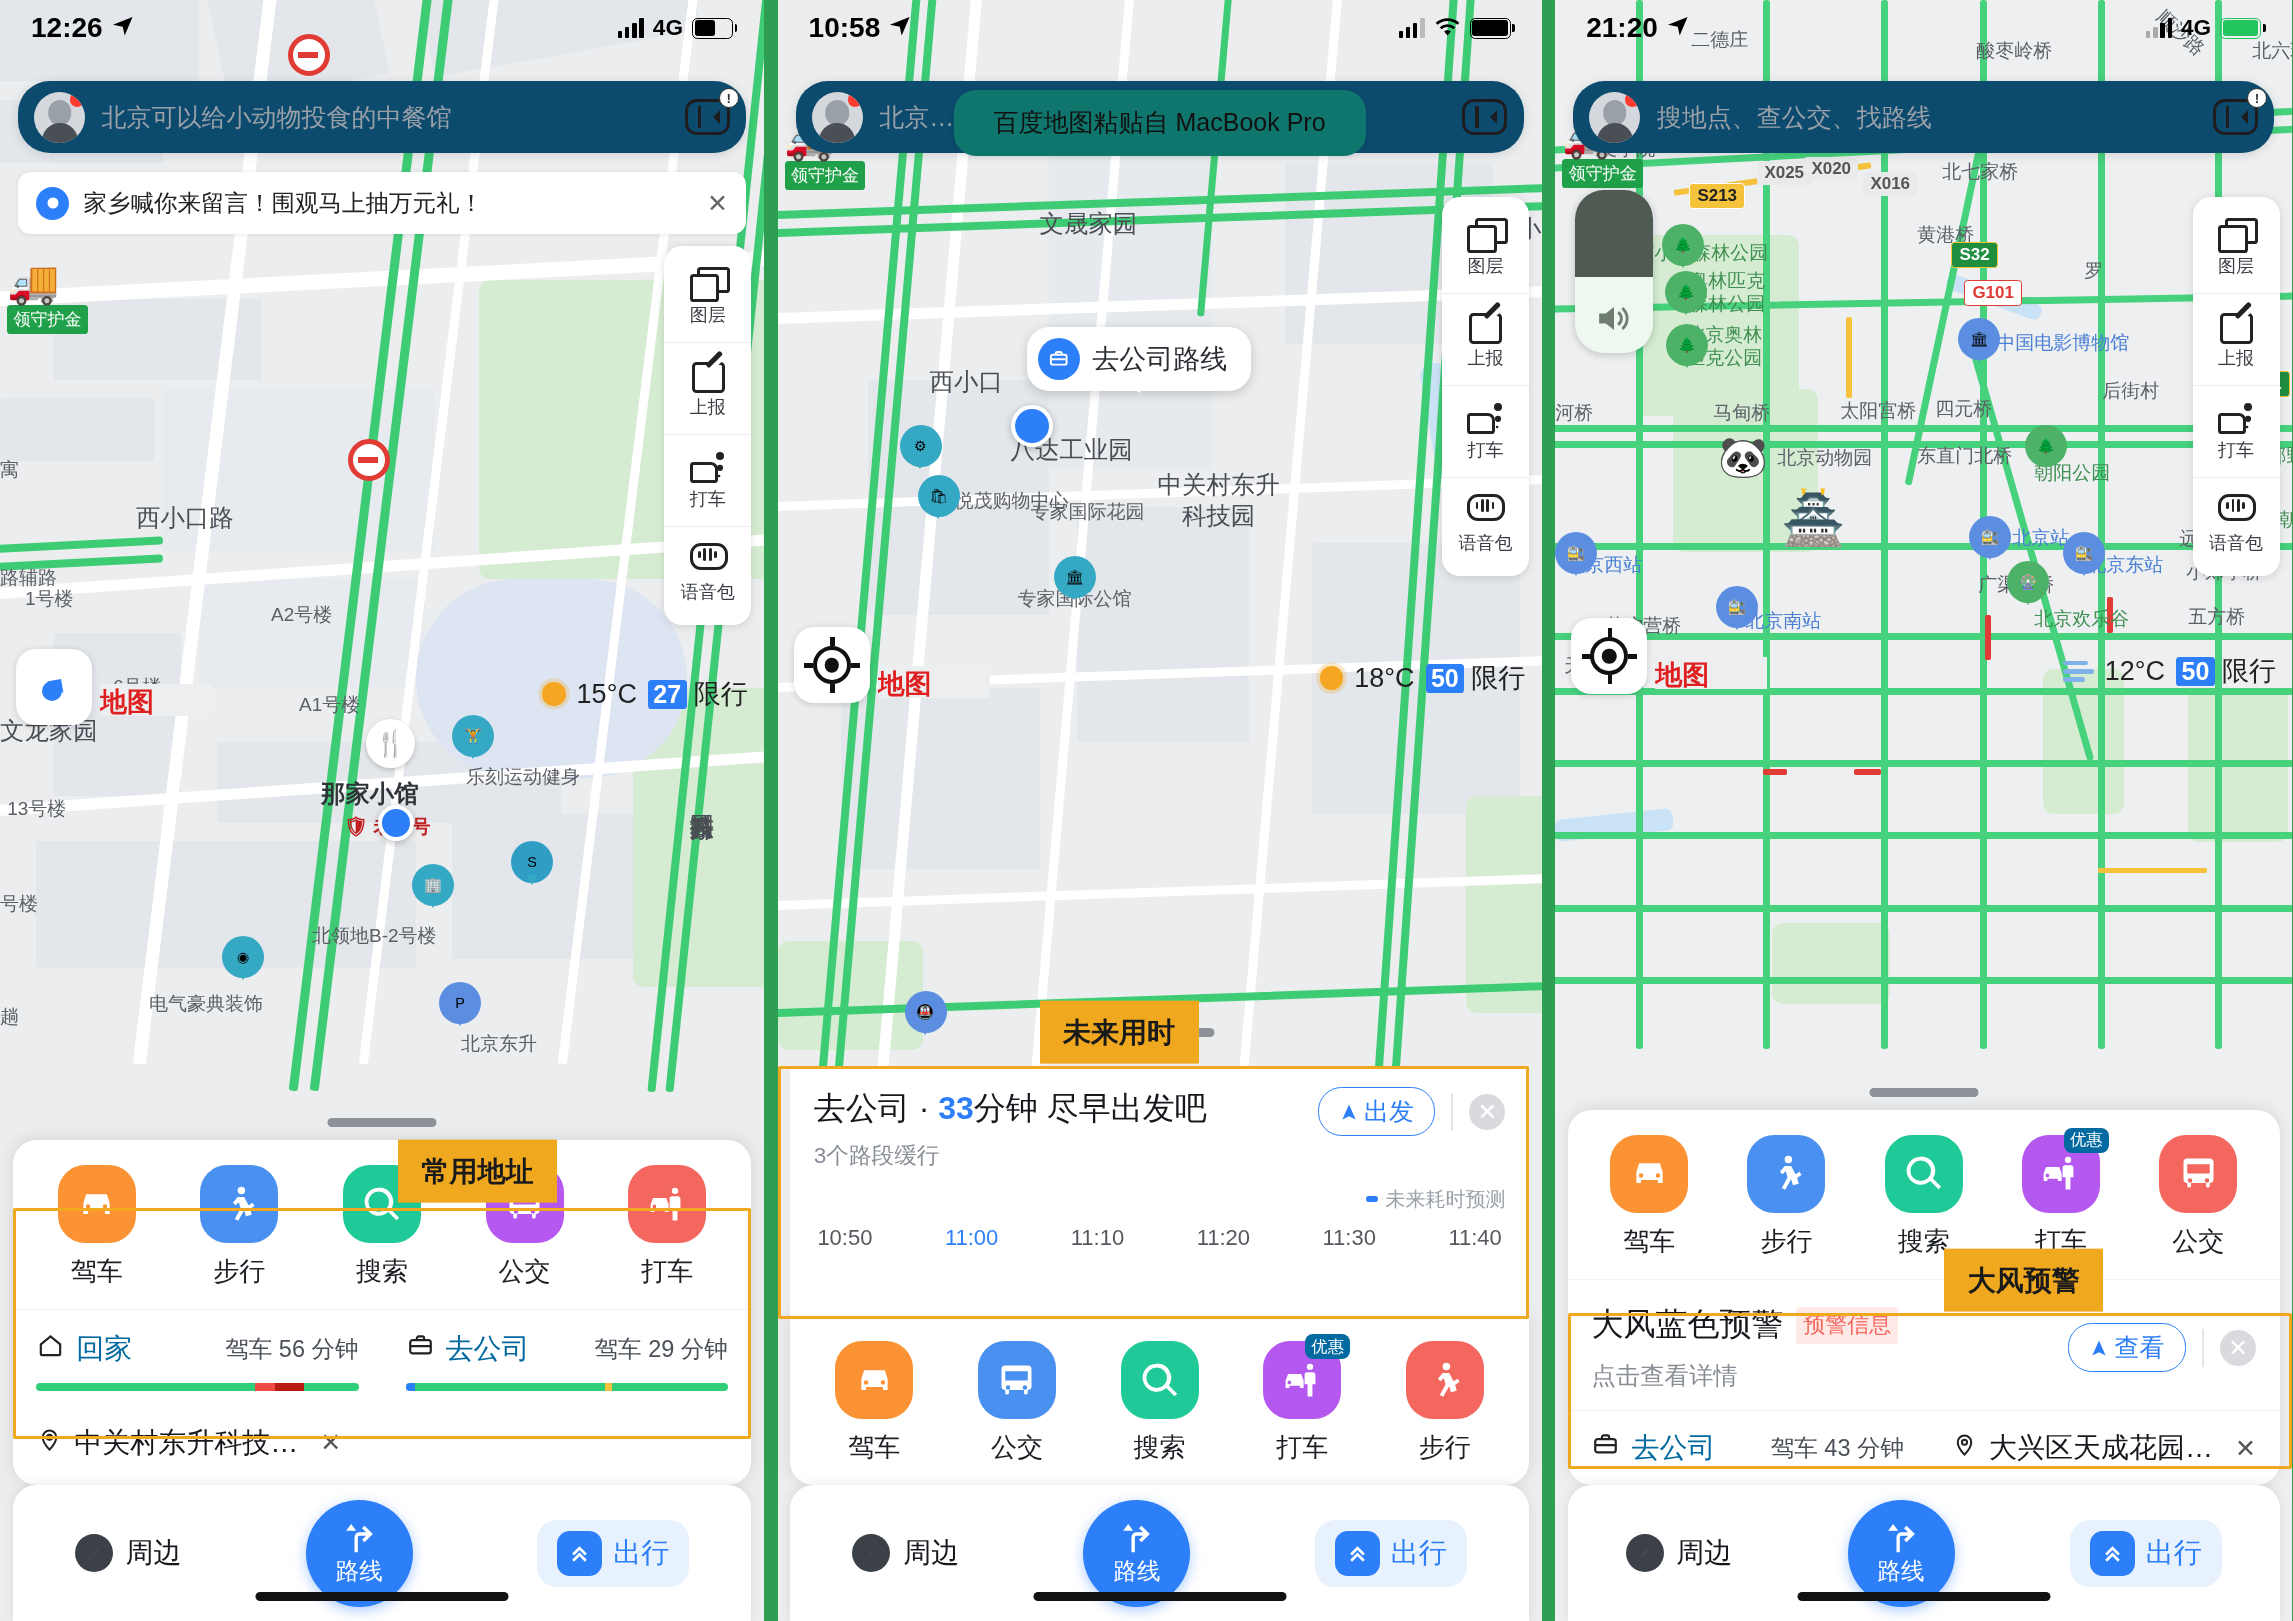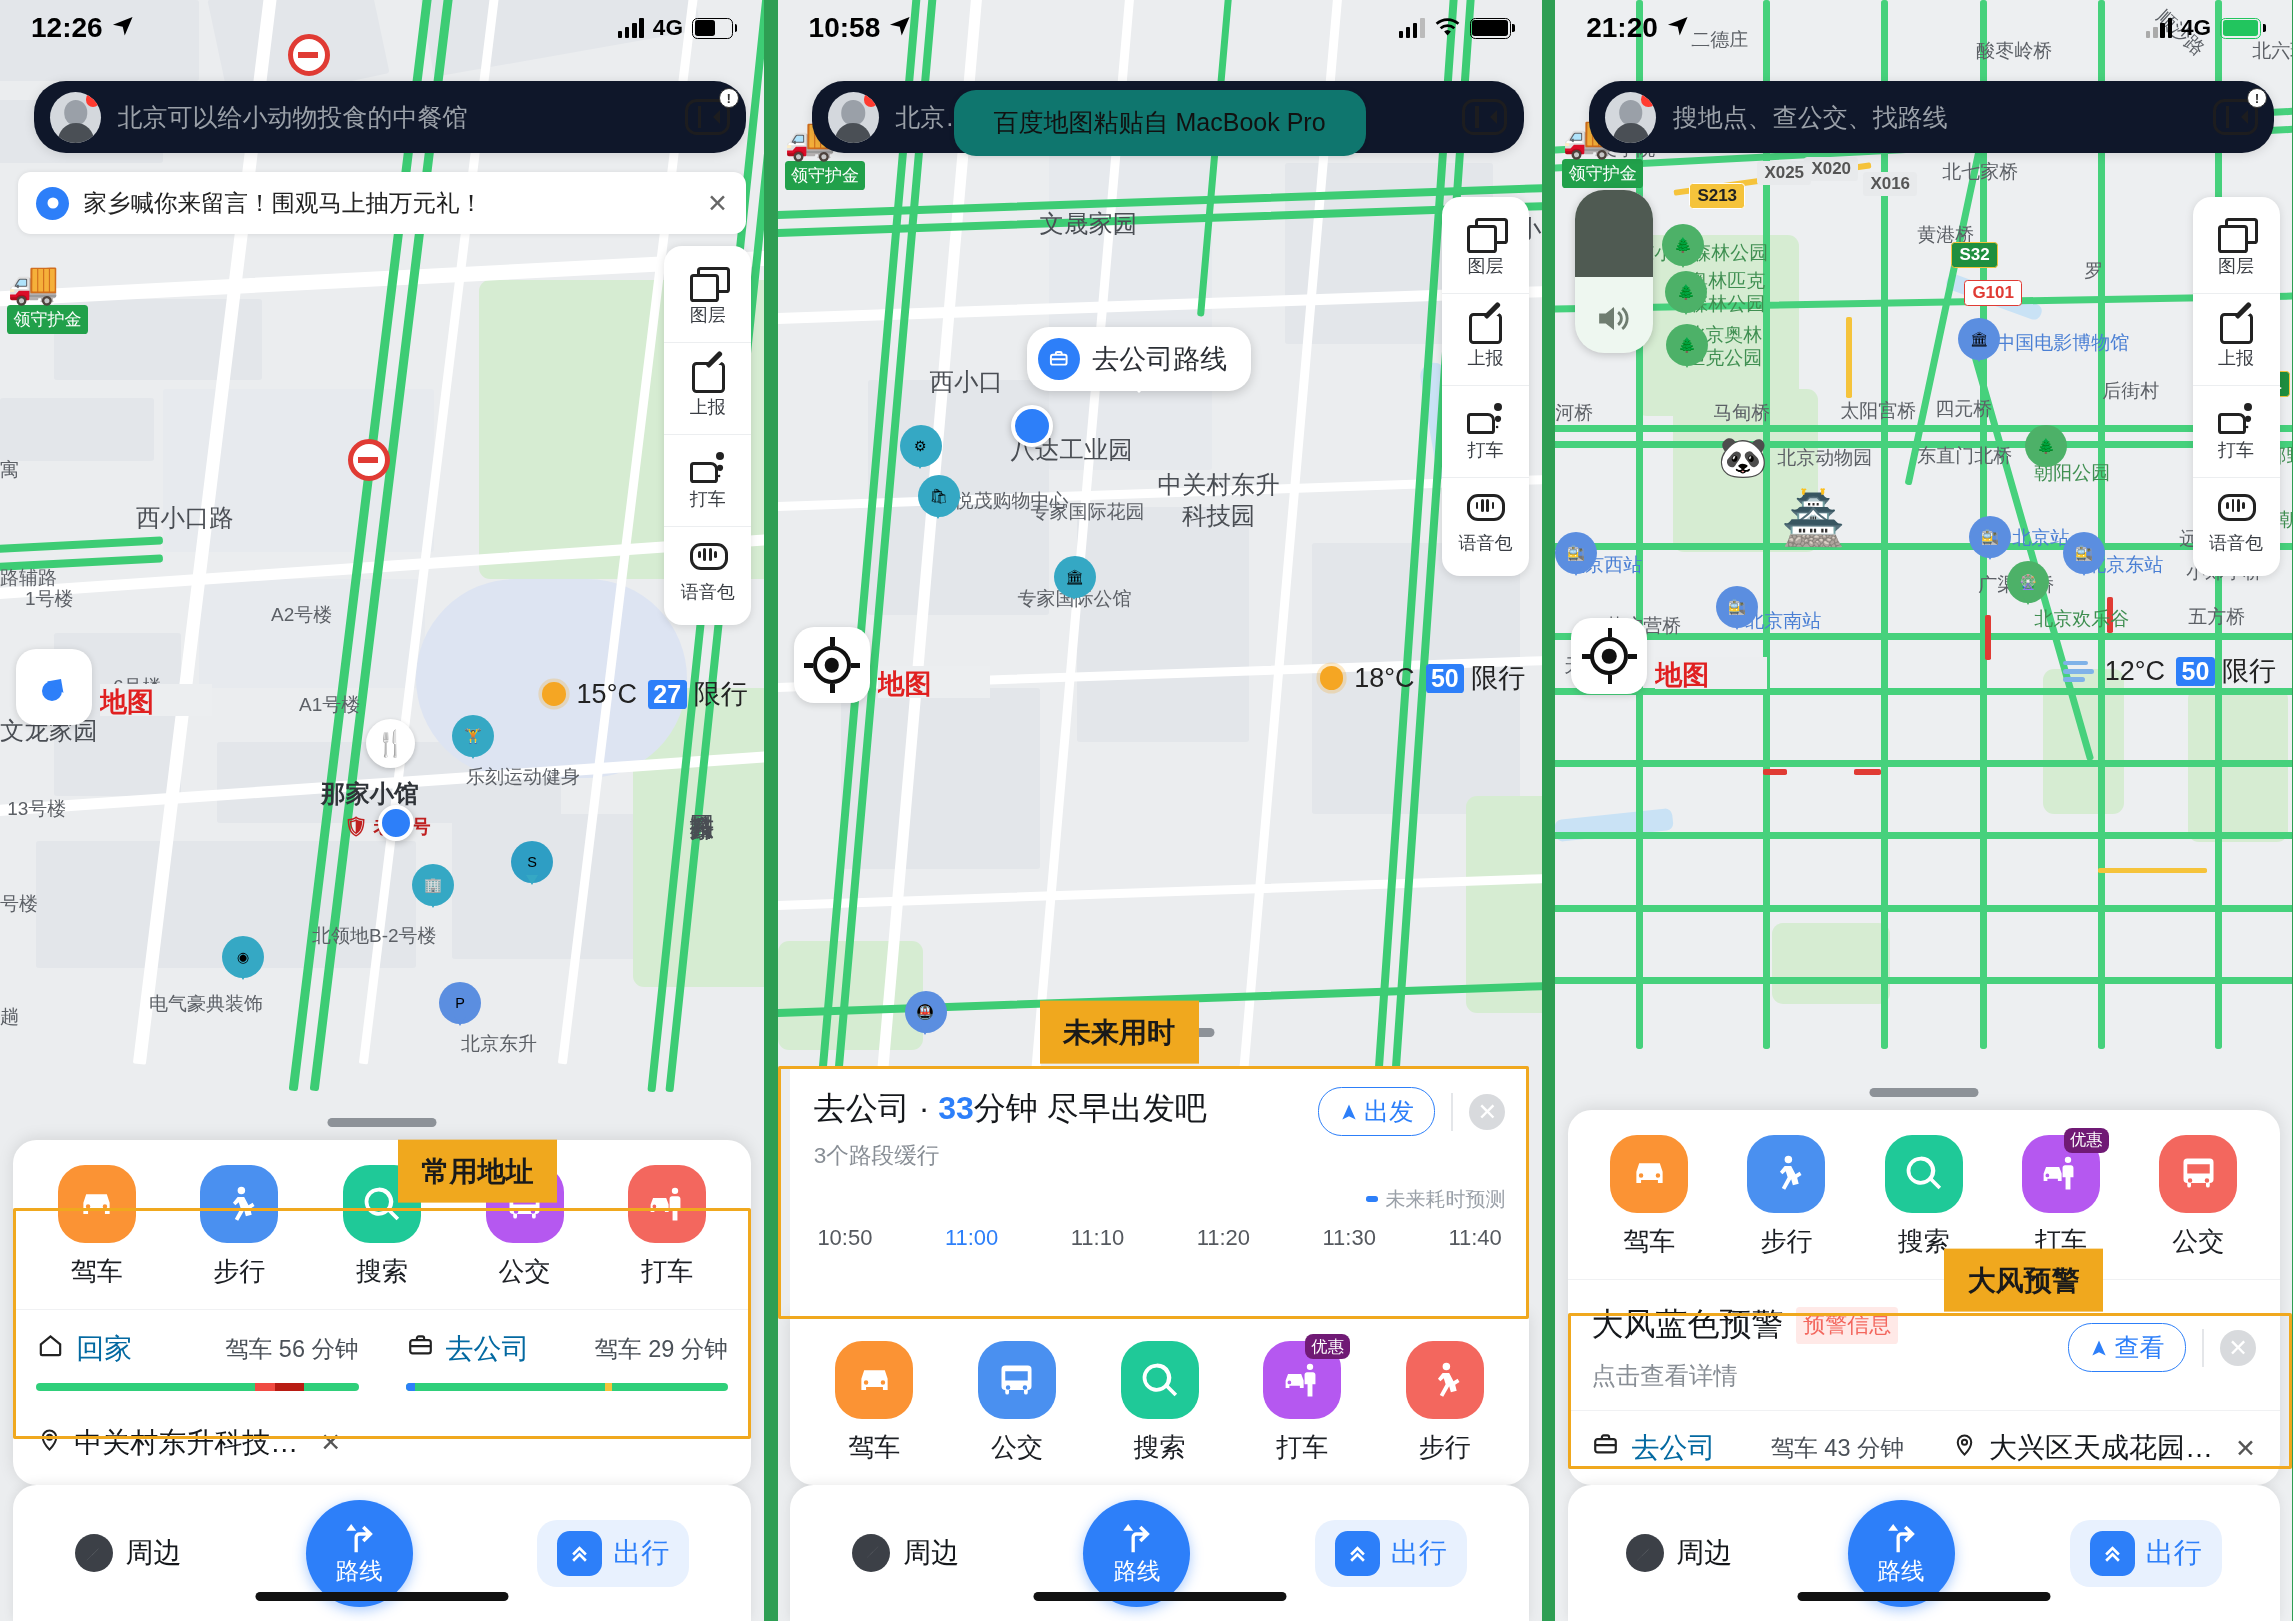--- a/index.html
+++ b/index.html
@@ -46,21 +46,21 @@
   .bars i { width:4.5px; background:#000; border-radius:0.9px; display:block; }
   .bars i:nth-child(1){height:7.2px}.bars i:nth-child(2){height:11px}
   .bars i:nth-child(3){height:15.4px}.bars i:nth-child(4){height:20px}
   .net { font-size:22.6px; font-weight:bold; color:#000; }
   .batt { width:41px;height:21px;border:1.8px solid #000;border-radius:5.4px;position:relative;}
   .batt::after{content:"";position:absolute;right:-5.4px;top:5.4px;width:2.7px;height:8.1px;background:#000;border-radius:0 1.8px 1.8px 0;}
   .batt i{position:absolute;left:1.8px;top:1.8px;bottom:1.8px;background:#000;border-radius:2.7px;}
   .batt.green{border-color:#22c55e;} .batt.green i{background:#22c55e;left:1.8px;right:1.8px;}
 
   
-  .searchbar { position:absolute; top:81px; left:34px; right:18px; height:72px; background:#0f172a;
+  .searchbar { position:absolute; top:81px; left:18px; right:18px; height:72px; background:#0c4a6e;
     border-radius:32px; display:flex; align-items:center; padding:0 16.3px; z-index:25;
     box-shadow:0 1.8px 11px rgba(0,0,0,.12); }
   .avatar { width:51px;height:51px;border-radius:50%;background:#d4d8dd;position:relative;flex:0 0 auto;overflow:hidden;}
   .avatar .head{position:absolute;left:50%;top:8.1px;transform:translateX(-50%);width:23.5px;height:25px;background:#9aa0a8;border-radius:50% 50% 45% 45%;}
   .avatar .body{position:absolute;left:50%;bottom:0;transform:translateX(-50%);width:36px;height:20px;background:#4a4f55;border-radius:18px 18px 0 0;}
   .avatar .dot{position:absolute;right:0.9px;top:0.9px;width:14.5px;height:14.5px;border-radius:50%;background:#ff3b30;}
   .searchph { flex:1; margin-left:16.3px; color:#9aa0a8; font-size:25px; white-space:nowrap; overflow:hidden; }
   .scanbtn { width:45px;height:36px;border:3.6px solid #1d1d1f;border-radius:11.8px;position:relative;flex:0 0 auto;}
   .scanbtn::before{content:"";position:absolute;left:10px;top:3.6px;width:3.6px;height:22px;background:#1d1d1f;}
   .scanbtn::after{content:"";position:absolute;right:7.2px;top:8.1px;border:7.2px solid transparent;border-right-color:#1d1d1f;}
@@ -137,21 +137,21 @@
 
   
   .sheet { position:absolute; left:12.7px; right:12.7px; background:#fff; border-radius:23.5px; z-index:28;
      box-shadow:0 -1.8px 16.3px rgba(0,0,0,.10); }
   .grabber{position:absolute;left:50%;transform:translateX(-50%);width:109px;height:9px;border-radius:5.4px;background:#8d9298;}
 
   .modes{display:flex;justify-content:space-around;padding:25px 12.7px 20px;}
   .mode{display:flex;flex-direction:column;align-items:center;gap:11px;position:relative;}
   .mode .sq{width:78px;height:78px;border-radius:27px;display:flex;align-items:center;justify-content:center;}
   .mode .mlbl{font-size:26px;color:#1c1f24;}
-  .mode .badge{position:absolute;right:-9px;top:-7.2px;background:#701a75;color:#fff;font-size:16.3px;border-radius:8.1px;padding:1.8px 6.3px;}
+  .mode .badge{position:absolute;right:-9px;top:-7.2px;background:#0369a1;color:#fff;font-size:16.3px;border-radius:8.1px;padding:1.8px 6.3px;}
   .sq.orange{background:#fb9334;} .sq.blue{background:#4a90f0;} .sq.green{background:#1fc998;}
   .sq.purple{background:#b558f0;} .sq.red{background:#f3675e;}
 
   svg.mi{width:45px;height:45px;fill:#fff;}
 
   .fav-row{display:flex;border-top:0.9px solid #f0f1f3;}
   .fav{flex:1;padding:20px 23.5px 14.5px;}
   .fav .line1{display:flex;align-items:center;justify-content:space-between;}
   .fav .nm{display:flex;align-items:center;gap:11px;font-size:28px;color:#0369a1;}
   .fav .eta{font-size:23.5px;color:#4b5158;}

